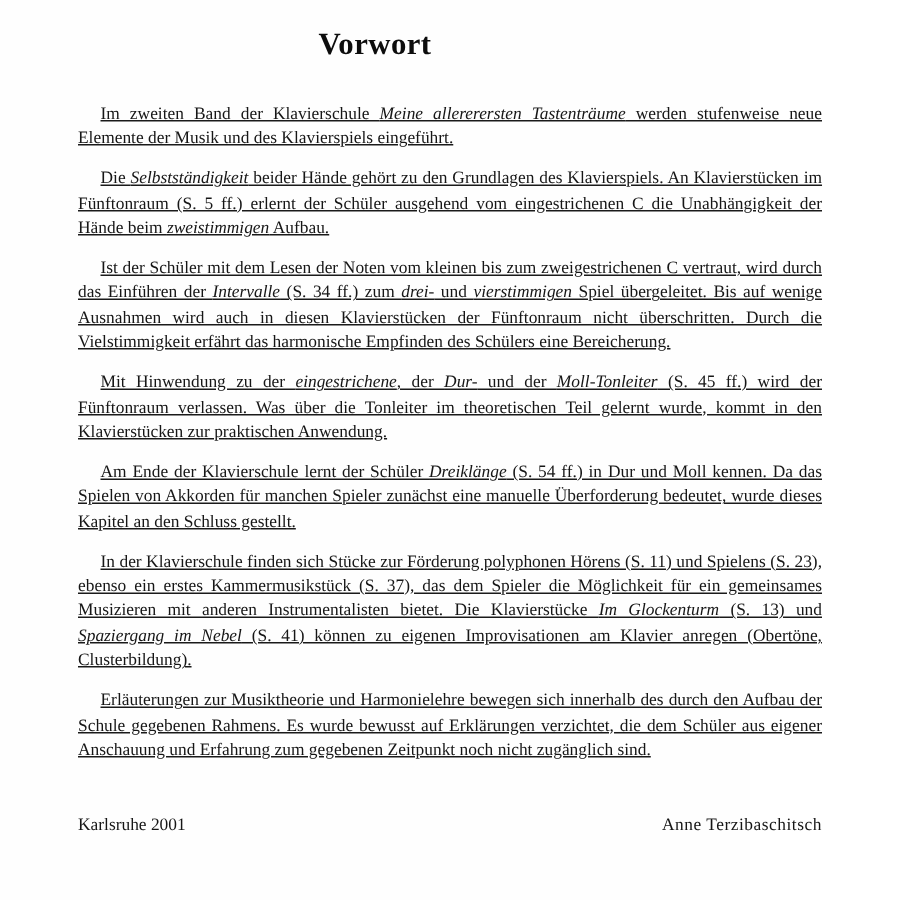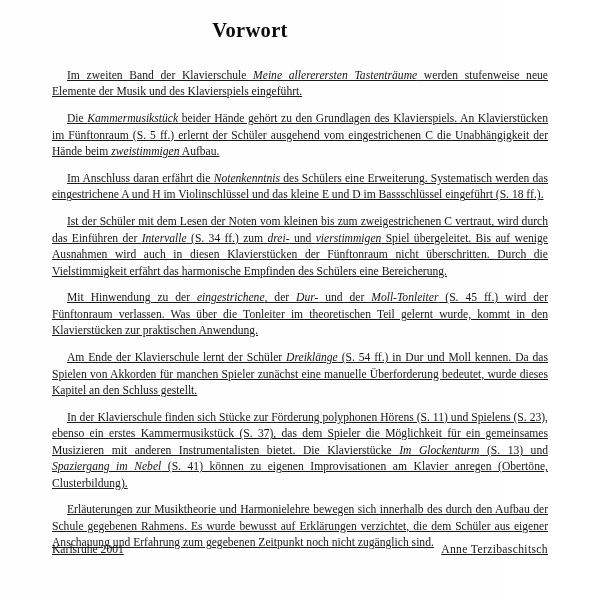--- a/index.html
+++ b/index.html
@@ -57,41 +57,39 @@
   .signature {
     position: absolute;
     left: 52px;
     top: 543px;
     width: 496px;
     display: flex;
     justify-content: space-between;
     align-items: center;
     font-size: 11.6px;
     color: #161616;
-    text-decoration: underline;
   }
   .sig-place {
     text-align: left;
   }
   .sig-author {
     text-align: right;
     letter-spacing: 0.35px;
   }
 </style>
 </head>
 <body>
 
 <div class="page">
 
   <h1 class="doc-title">Vorwort</h1>
 
   <div class="body-text">
       <p class="para"><span>Im zweiten Band der Klavierschule </span><em>Meine allererersten Tastenträume</em><span> werden stufenweise neue Elemente der Musik und des Klavierspiels eingeführt.</span></p>
-      <p class="para"><span>Die </span><em>Kammermusikstück</em><span> beider Hände gehört zu den Grundlagen des Klavierspiels. An Klavierstücken im Fünftonraum (S. 5 ff.) erlernt der Schüler ausgehend vom eingestrichenen C die Unabhängigkeit der Hände beim </span><em>zweistimmigen</em><span> Aufbau.</span></p>
-      <p class="para"><span>Im Anschluss daran erfährt die </span><em>Notenkenntnis</em><span> des Schülers eine Erweiterung. Systematisch werden das eingestrichene A und H im Violinschlüssel und das kleine E und D im Bassschlüssel eingeführt (S. 18 ff.).</span></p>
+      <p class="para"><span>Die </span><em>Selbstständigkeit</em><span> beider Hände gehört zu den Grundlagen des Klavierspiels. An Klavierstücken im Fünftonraum (S. 5 ff.) erlernt der Schüler ausgehend vom eingestrichenen C die Unabhängigkeit der Hände beim </span><em>zweistimmigen</em><span> Aufbau.</span></p>
       <p class="para"><span>Ist der Schüler mit dem Lesen der Noten vom kleinen bis zum zweigestrichenen C vertraut, wird durch das Einführen der </span><em>Intervalle</em><span> (S. 34 ff.) zum </span><em>drei-</em><span> und </span><em>vierstimmigen</em><span> Spiel übergeleitet. Bis auf wenige Ausnahmen wird auch in diesen Klavierstücken der Fünftonraum nicht überschritten. Durch die Vielstimmigkeit erfährt das harmonische Empfinden des Schülers eine Bereicherung.</span></p>
       <p class="para"><span>Mit Hinwendung zu der </span><em>eingestrichene</em><span>, der </span><em>Dur-</em><span> und der </span><em>Moll-Tonleiter</em><span> (S. 45 ff.) wird der Fünftonraum verlassen. Was über die Tonleiter im theoretischen Teil gelernt wurde, kommt in den Klavierstücken zur praktischen Anwendung.</span></p>
       <p class="para"><span>Am Ende der Klavierschule lernt der Schüler </span><em>Dreiklänge</em><span> (S. 54 ff.) in Dur und Moll kennen. Da das Spielen von Akkorden für manchen Spieler zunächst eine manuelle Überforderung bedeutet, wurde dieses Kapitel an den Schluss gestellt.</span></p>
       <p class="para"><span>In der Klavierschule finden sich Stücke zur Förderung polyphonen Hörens (S. 11) und Spielens (S. 23), ebenso ein erstes Kammermusikstück (S. 37), das dem Spieler die Möglichkeit für ein gemeinsames Musizieren mit anderen Instrumentalisten bietet. Die Klavierstücke </span><em>Im Glockenturm</em><span> (S. 13)  und </span><em>Spaziergang im Nebel</em><span> (S. 41) können zu eigenen Improvisationen am Klavier anregen (Obertöne, Clusterbildung).</span></p>
       <p class="para"><span>Erläuterungen zur Musiktheorie und Harmonielehre bewegen sich innerhalb des durch den Aufbau der Schule gegebenen Rahmens. Es wurde bewusst auf Erklärungen verzichtet, die dem Schüler aus eigener Anschauung und Erfahrung zum gegebenen Zeitpunkt noch nicht zugänglich sind.</span></p>
     </div>
 
   <div class="signature">
     <span class="sig-place">Karlsruhe 2001</span>
     <span class="sig-author">Anne Terzibaschitsch</span>

